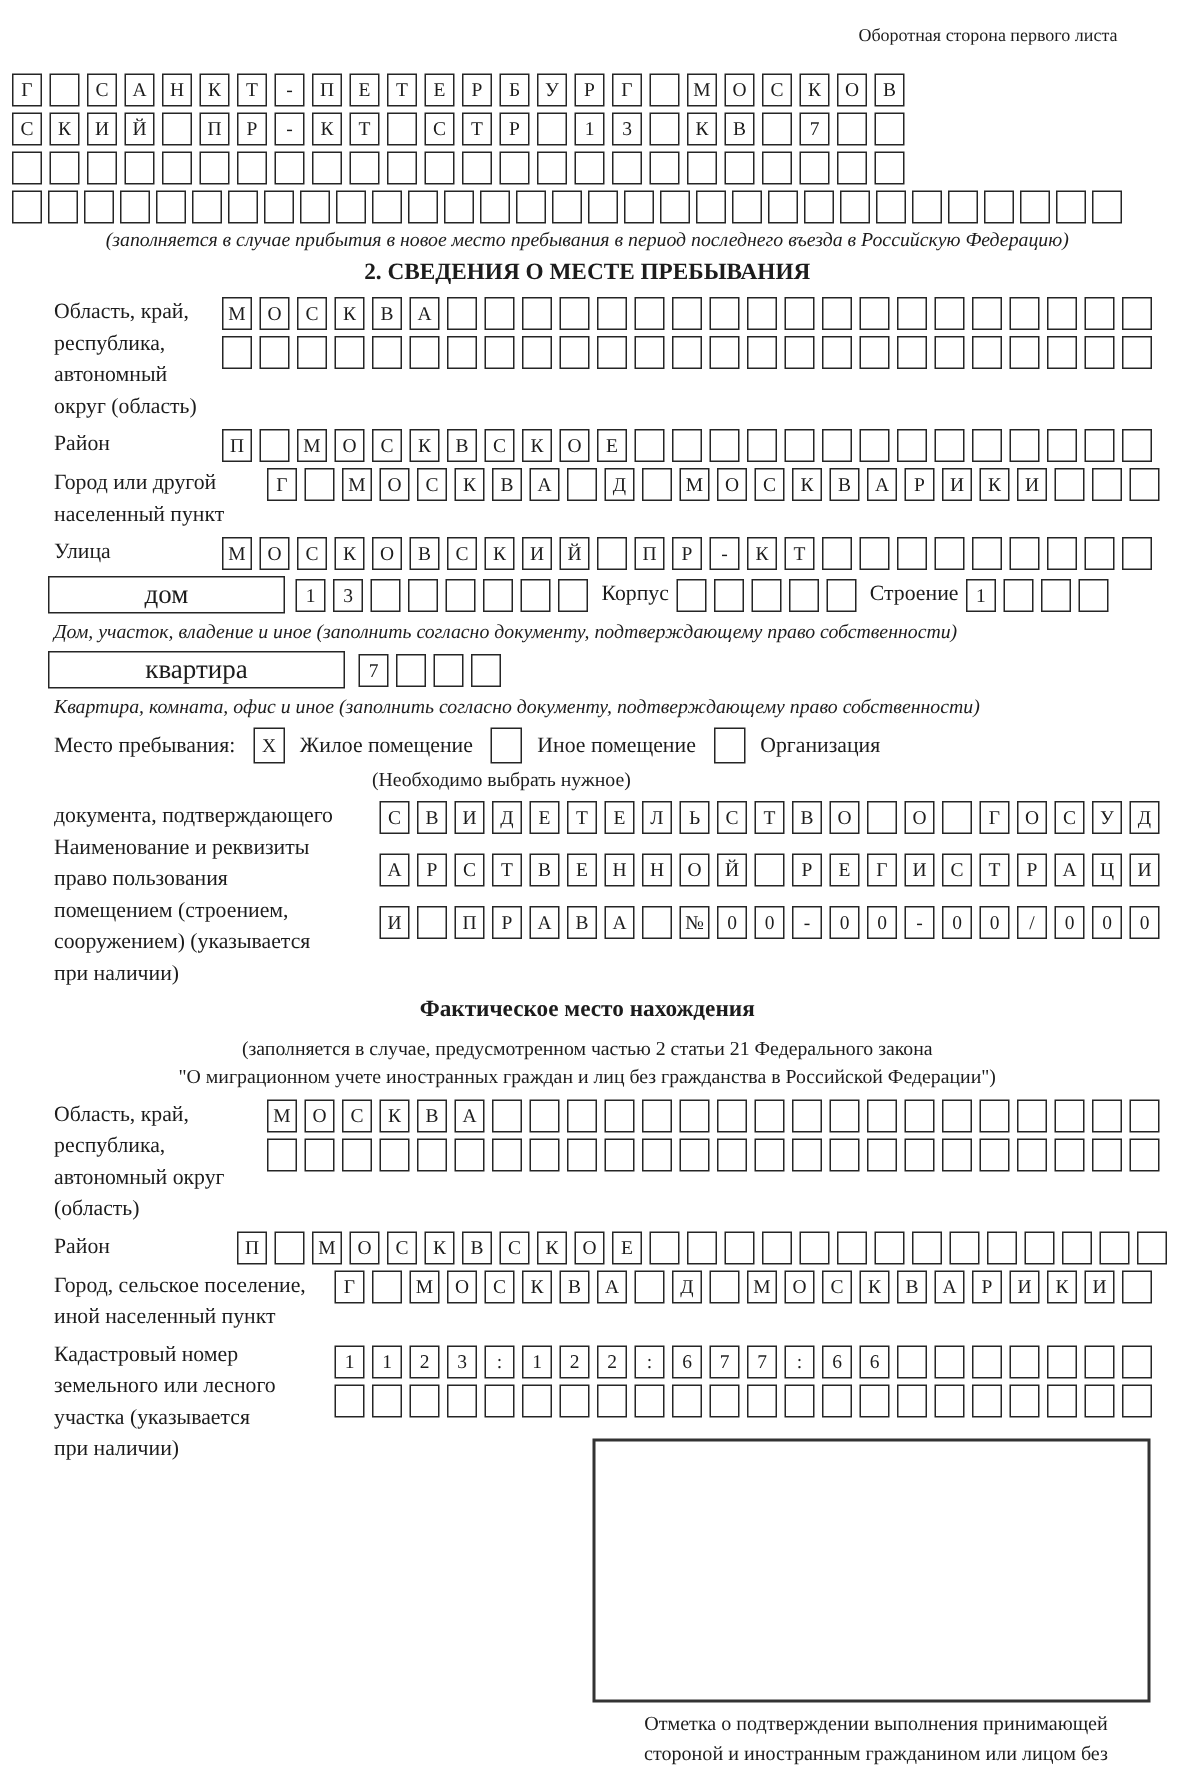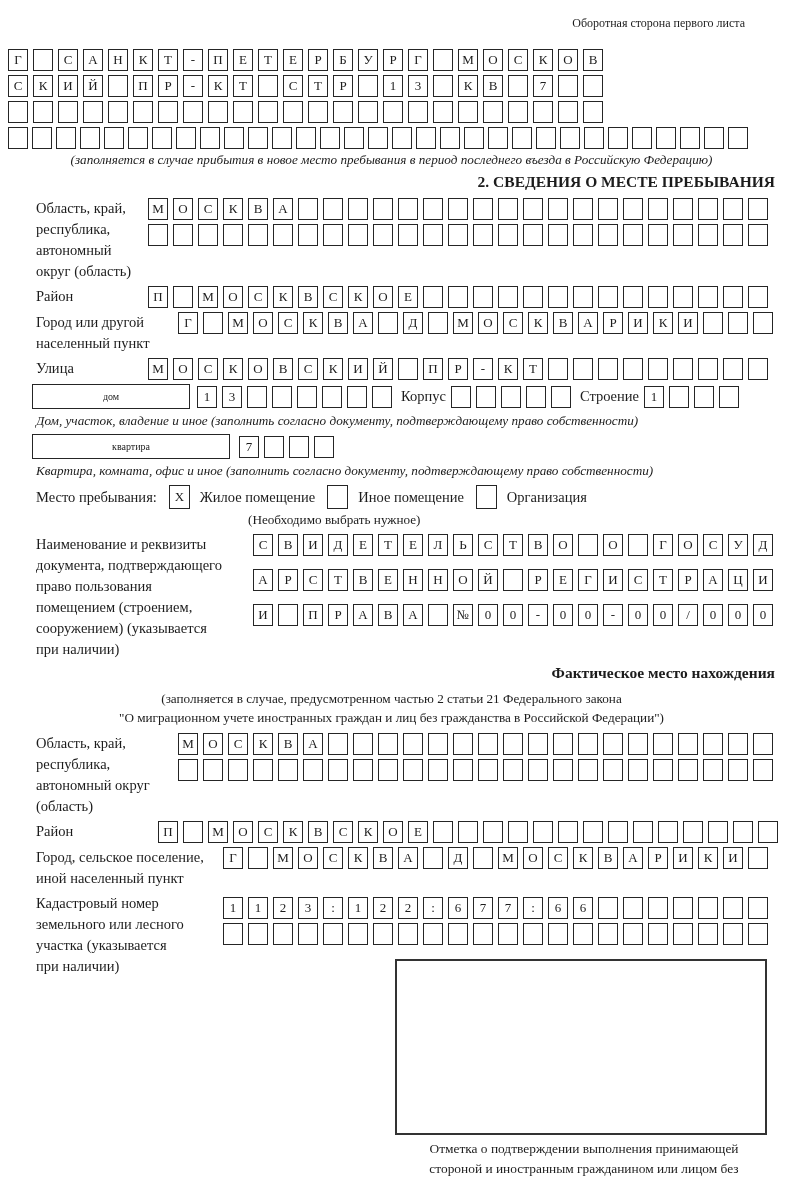--- a/index.html
+++ b/index.html
@@ -45,34 +45,34 @@
   .fullrow{margin-left:0;margin-bottom:2px;}
   .caption{
     font-size:13.2px;
     line-height:18px;
     text-align:center;
     margin:1px 0 4px 0;
     font-style:italic;
   }
   .caption.left{text-align:left;padding-left:28px;}
   .sec-title{
-    text-align:right;
+    text-align:center;
     font-weight:bold;
     font-size:15.5px;
     margin:4px 0 7px 0;
   }
   .doc-rows .boxrow{margin-bottom:13px;}
   
   .houserow{display:flex;align-items:center;margin:3px 0 3px 0;}
   .widebox{
     box-sizing:border-box;
     border:1.6px solid #252525;
     height:25px;
     display:flex;align-items:center;justify-content:center;
-    font-size:10px;
+    font-size:18px;
     flex-shrink:0;
   }
   .wb-house{width:158px;margin-left:24px;margin-right:7px;}
   .wb-apt{width:198px;margin-left:24px;margin-right:9px;}
   .grp{display:flex;gap:5px;align-items:center;}
   .inline-label{font-size:14.5px;margin:0 5px 0 9px;}
   .stayrow{display:flex;align-items:center;padding-left:28px;font-size:14.5px;margin-top:5px;}
   .stayrow .cell{width:21px;height:24px;margin:0 10px 0 12px;}
   .stay-note{font-size:13.2px;margin:3px 0 6px 240px;}
   .actual-caption{font-size:13.2px;line-height:19px;text-align:center;margin:0;}
@@ -419,22 +419,22 @@
     <span>Жилое помещение</span>
     <span class="cell"></span>
     <span>Иное помещение</span>
     <span class="cell"></span>
     <span>Организация</span>
   </div>
   <div class="stay-note">(Необходимо выбрать нужное)</div>
 
   <div class="field">
     <div class="flabel w245">
+        <div>документа, подтверждающего</div>
         <div>Наименование и реквизиты</div>
-        <div>документа, подтверждающего</div>
         <div>право пользования</div>
         <div>помещением (строением,</div>
         <div>сооружением) (указывается</div>
         <div>при наличии)</div>
       </div>
     <div class="rows doc-rows">
       <div class="boxrow">
           <span class="cell">С</span>
           <span class="cell">В</span>
           <span class="cell">И</span>

